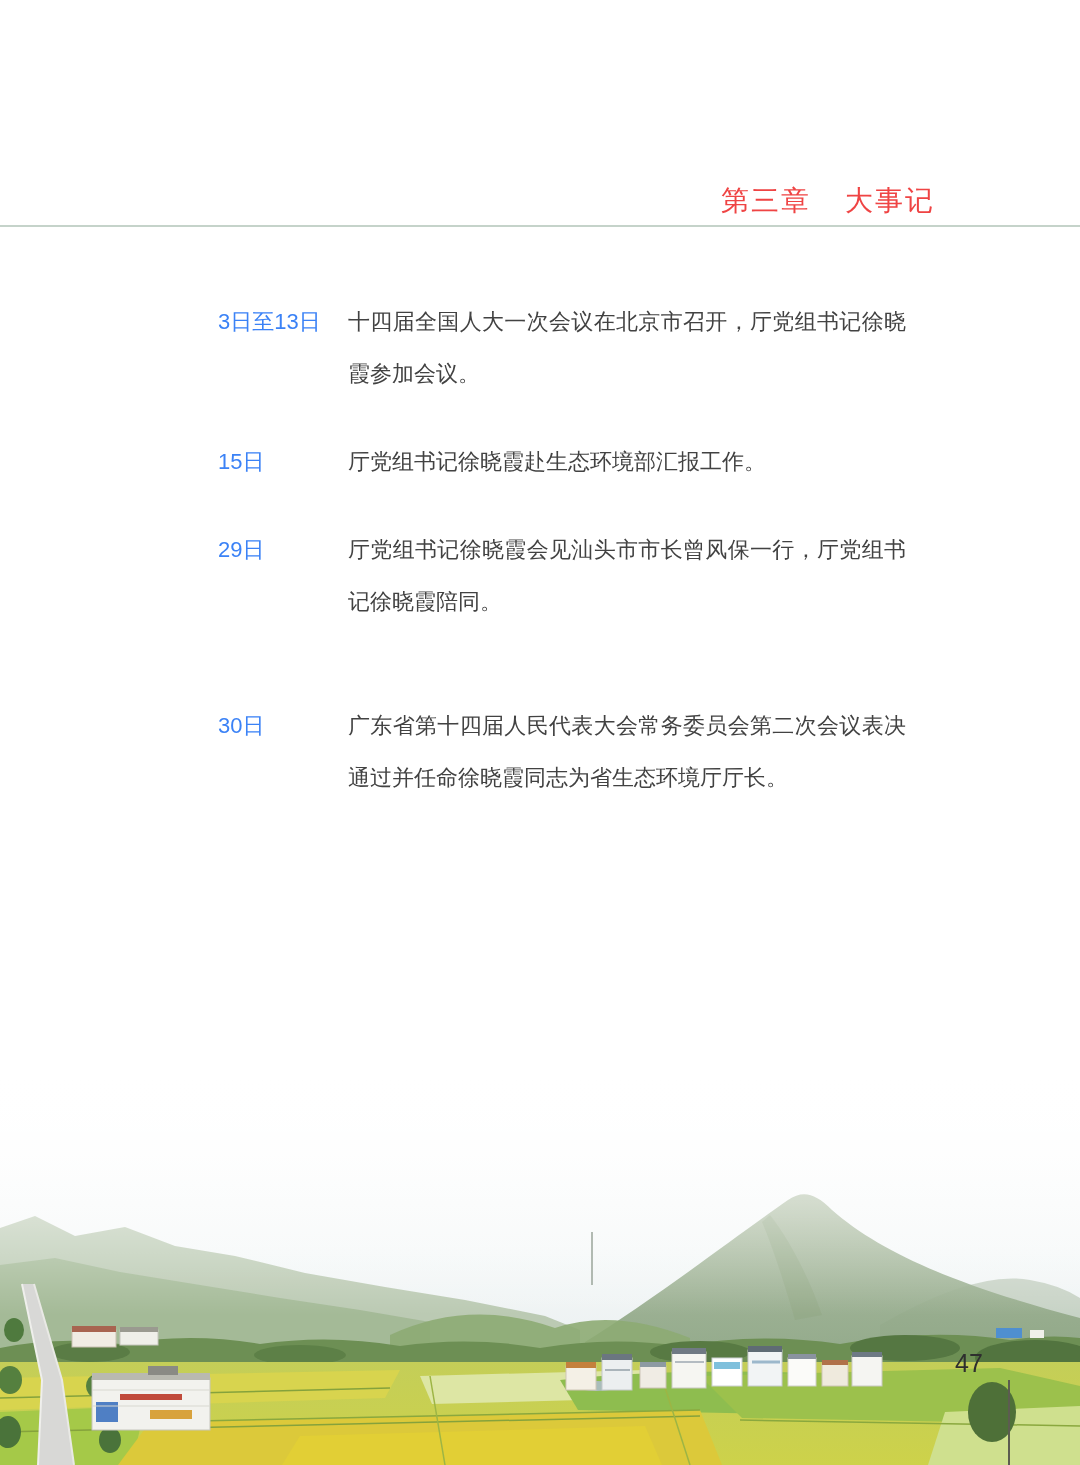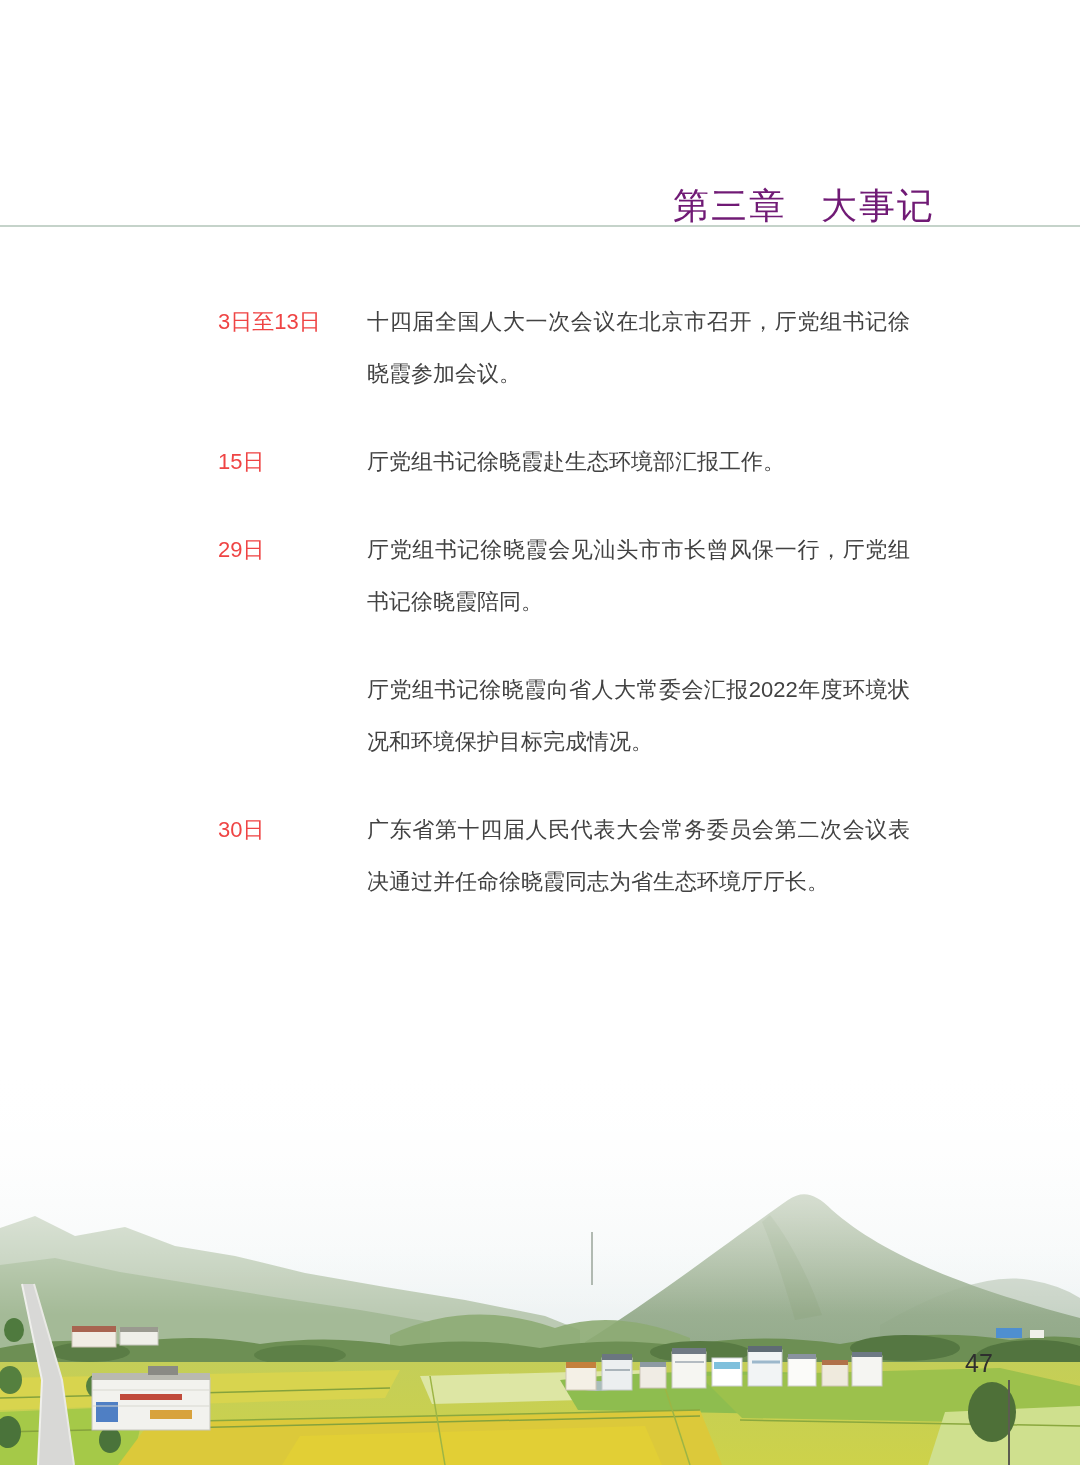--- a/index.html
+++ b/index.html
@@ -3,45 +3,45 @@
 <meta charset="utf-8">
 <style>
   html,body{margin:0;padding:0;}
   body{
     width:1080px;height:1465px;position:relative;background:#ffffff;
     font-family:"Liberation Sans",sans-serif;overflow:hidden;
   }
   
   .chapter-header{
     position:absolute;top:182px;right:145px;
-    font-size:36px;letter-spacing:2px;color:#701a75;white-space:nowrap;
+    font-size:28px;letter-spacing:2px;color:#ef4444;white-space:nowrap;
   }
   .chapter-header .chapter{margin-right:34px;}
   .divider{
     position:absolute;top:225px;left:0;width:1080px;height:2px;background:#c5d3ca;
   }
   
   .timeline{
     position:absolute;left:218px;top:296px;width:692px;
   }
   .entry{display:flex;margin-bottom:36px;}
   .entry .date{
-    flex:0 0 130px;font-size:22px;line-height:52px;color:#ef4444;white-space:nowrap;
+    flex:0 0 130px;font-size:22px;line-height:52px;color:#3b82f6;white-space:nowrap;
   }
   .entry .text{
     width:558px;font-size:22px;line-height:52px;color:#424242;
-    text-align:justify;text-justify:inter-ideograph;margin-left:19px;
+    text-align:justify;text-justify:inter-ideograph;
   }
   
   .photo{
     position:absolute;left:0;top:1080px;width:1080px;height:385px;
   }
   .photo svg{display:block;}
   .page-number{
-    position:absolute;left:955px;top:1349px;width:48px;text-align:center;
+    position:absolute;left:955px;top:1349px;width:48px;
     font-size:25px;color:#2e2e2e;
   }
 </style>
 </head>
 <body>
 
 <div class="chapter-header">
   <span class="chapter">第三章</span><span>大事记</span>
 </div>
 <div class="divider"></div>
@@ -54,21 +54,20 @@
   <div class="entry">
     <div class="date">15日</div>
     <div class="text">厅党组书记徐晓霞赴生态环境部汇报工作。</div>
   </div>
   <div class="entry">
     <div class="date">29日</div>
     <div class="text">厅党组书记徐晓霞会见汕头市市长曾风保一行，厅党组书记徐晓霞陪同。</div>
   </div>
   <div class="entry">
     <div class="date"></div>
-    <div class="text">厅党组书记徐晓霞向省人大常委会汇报2022年度环境状况和环境保护目标完成情况。</div>
   </div>
   <div class="entry">
     <div class="date">30日</div>
     <div class="text">广东省第十四届人民代表大会常务委员会第二次会议表决通过并任命徐晓霞同志为省生态环境厅厅长。</div>
   </div>
 </div>
 
 <div class="photo">
   <svg width="1080" height="385" viewBox="0 0 1080 385" xmlns="http://www.w3.org/2000/svg">
     <defs>

